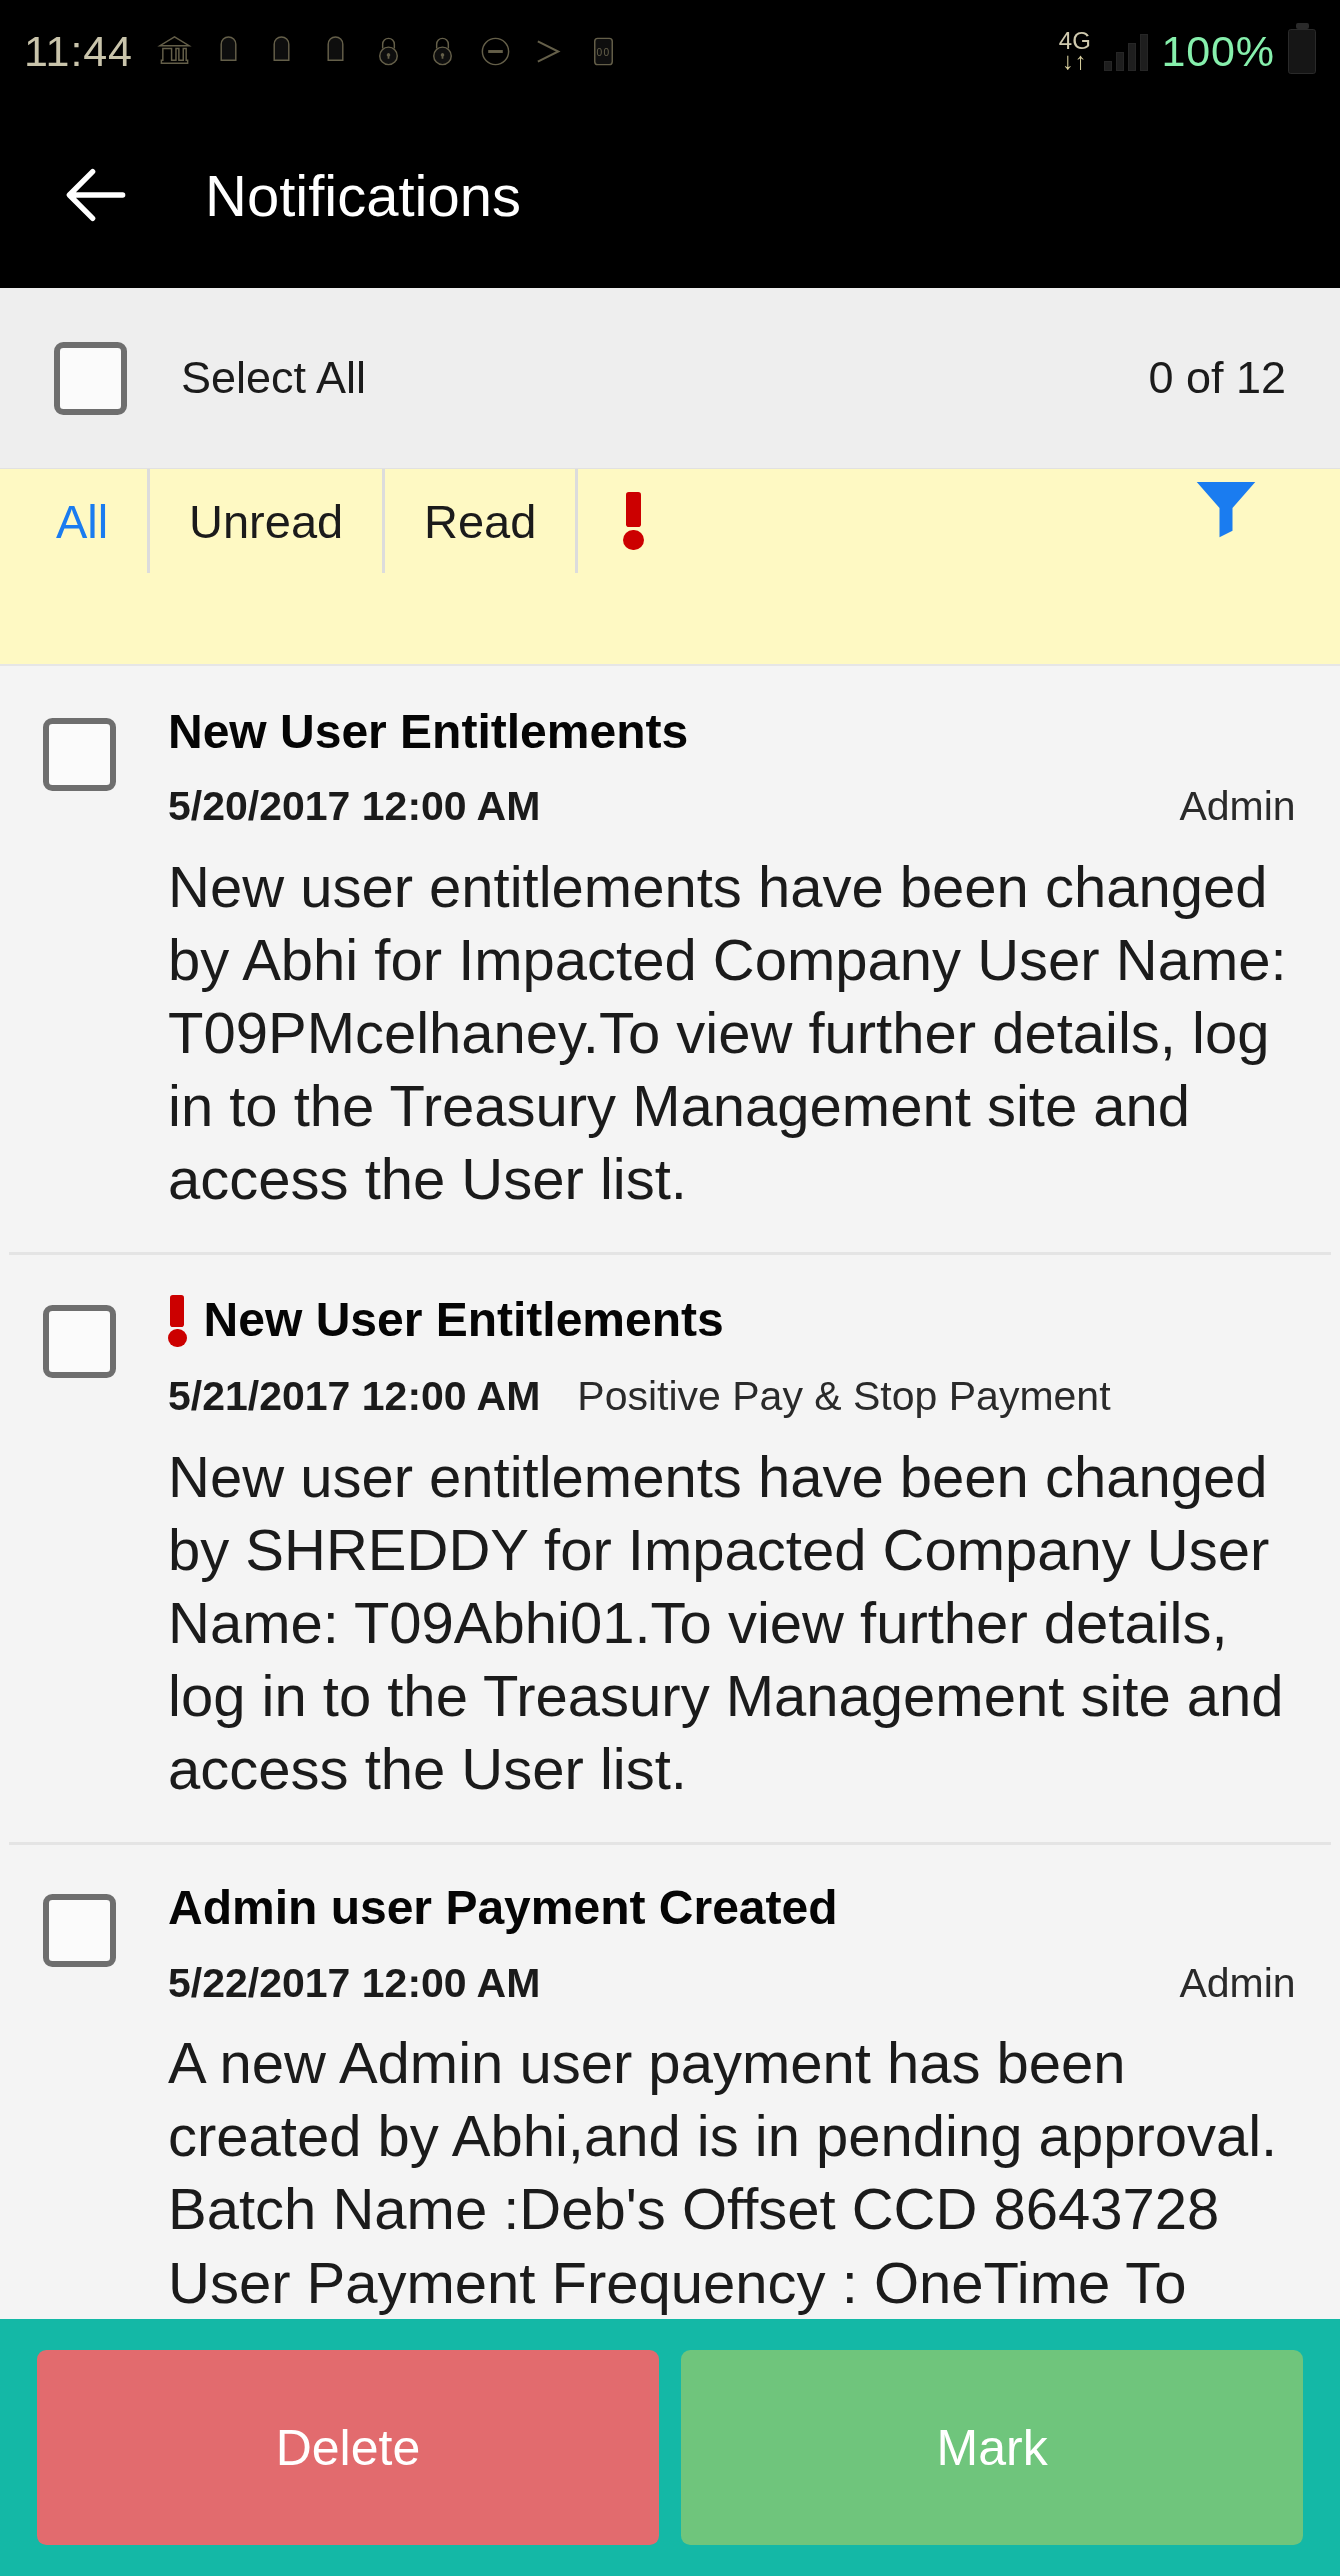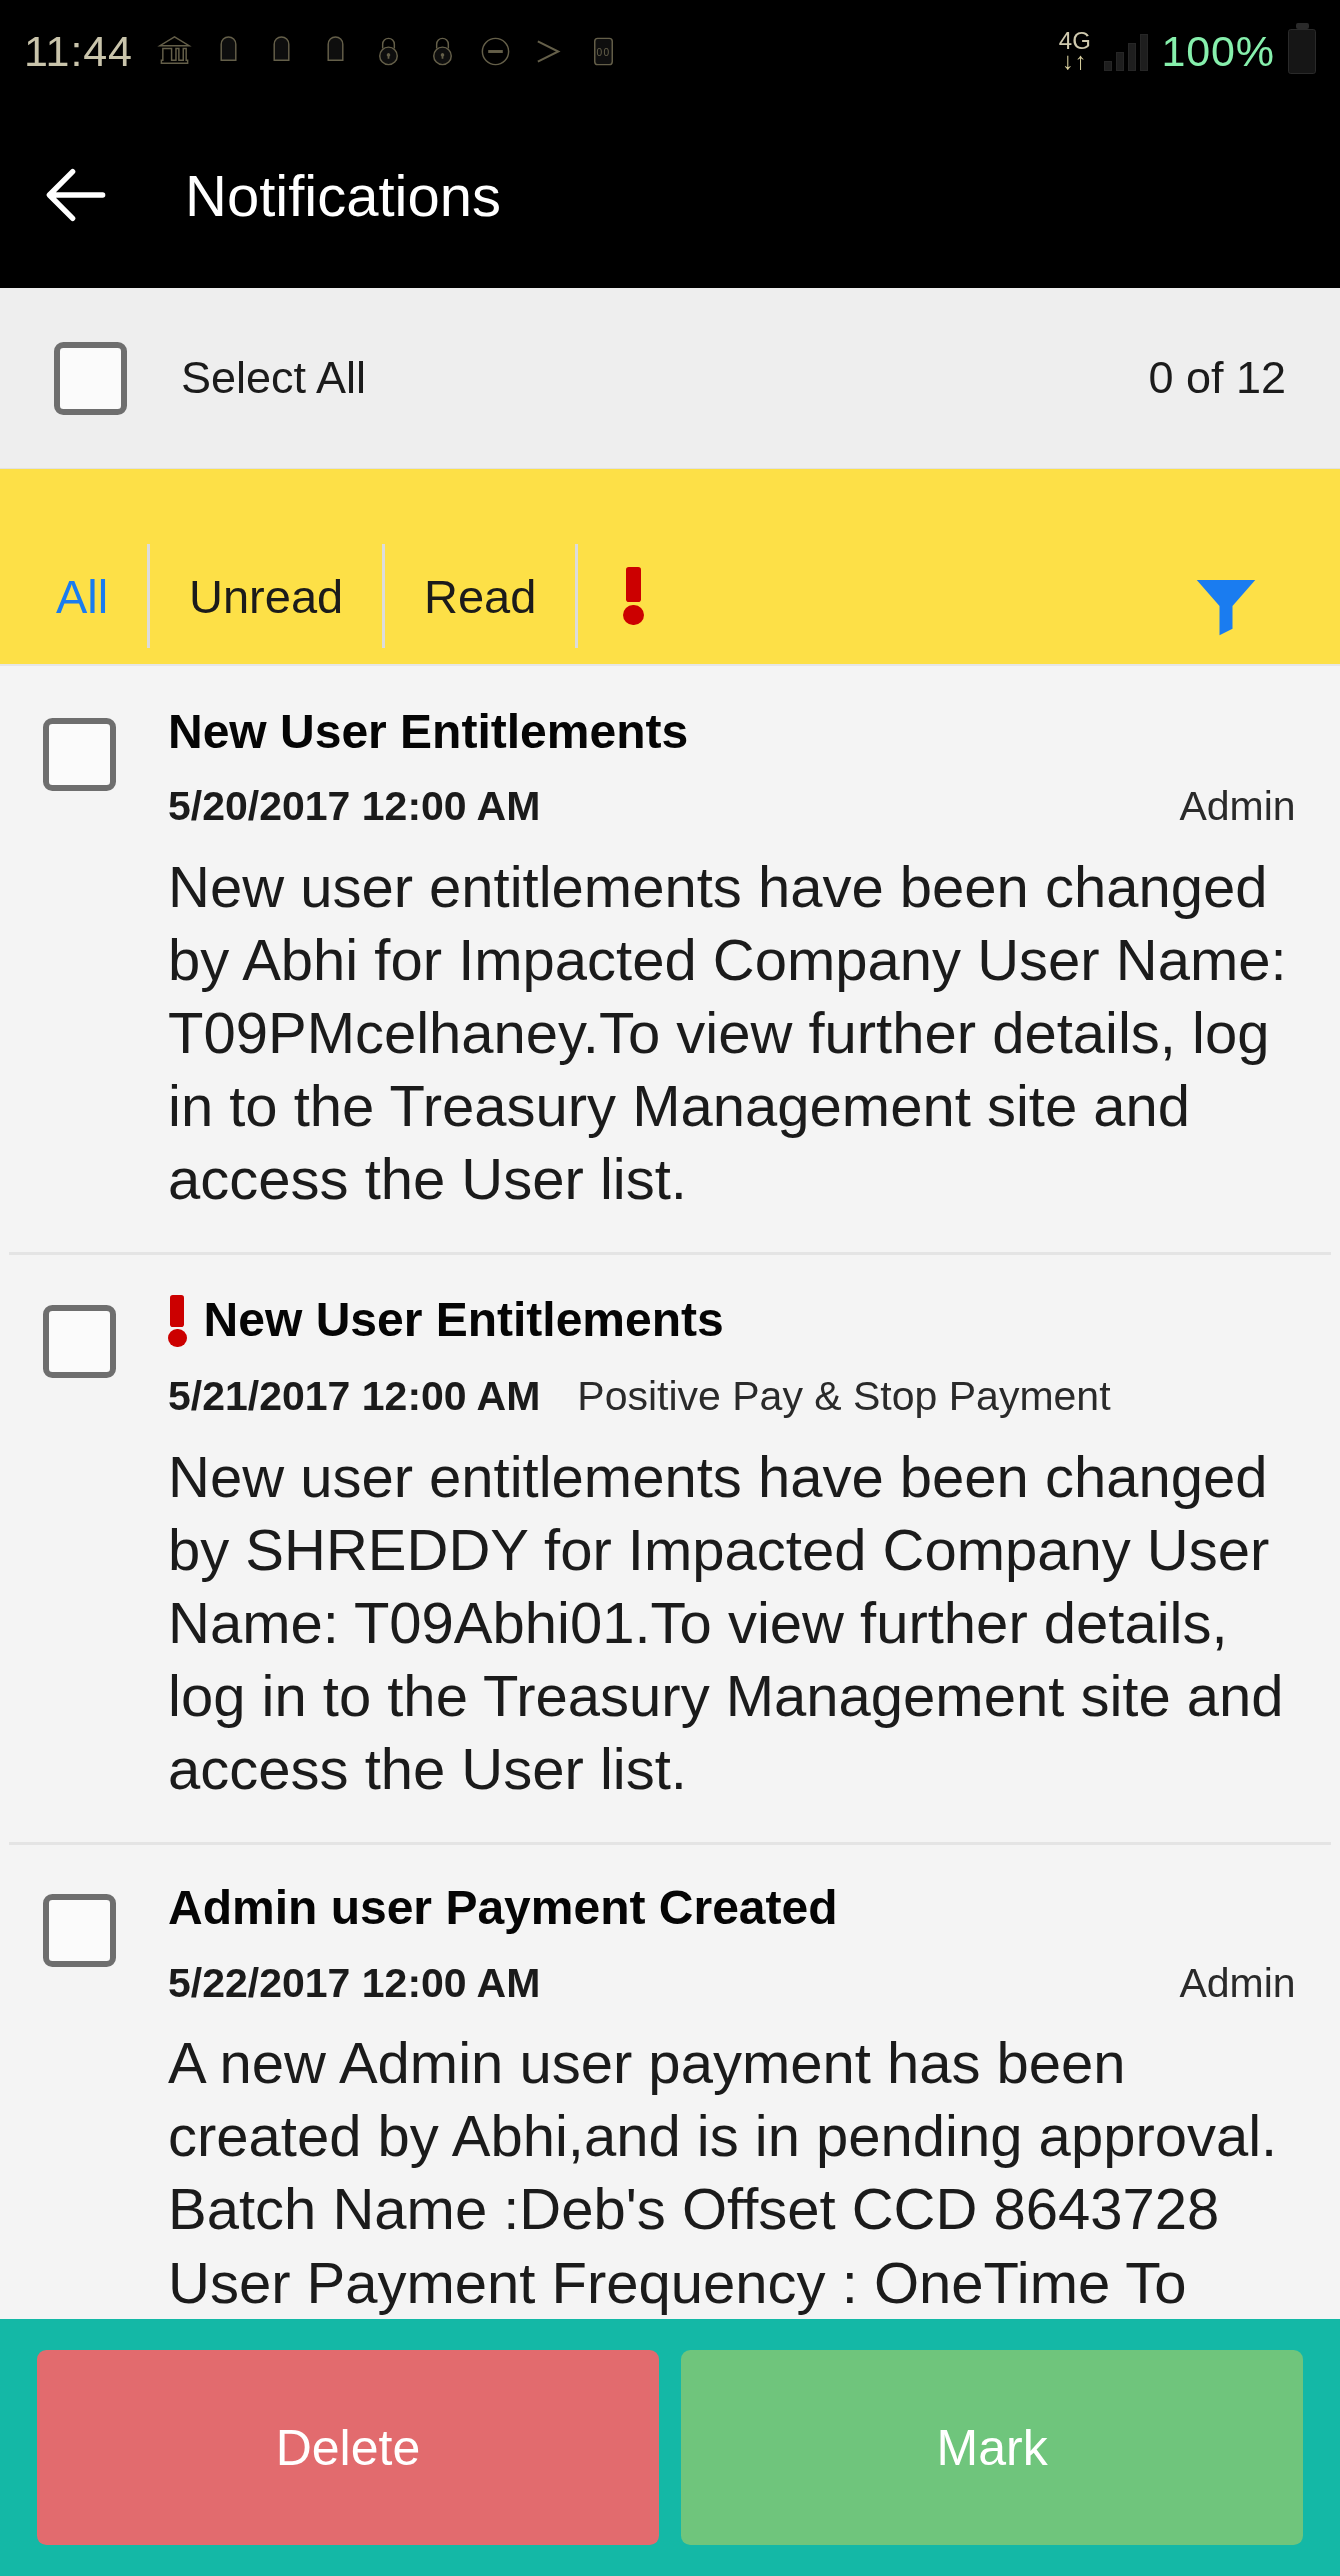--- a/index.html
+++ b/index.html
@@ -31,41 +31,41 @@
   .batt-pct { font-size:43px; color:#86efac; }
   .batt {
     width:28px; height:45px; border:1.9px solid #2a2a2a; background:#161616;
     border-radius:2.8px; position:relative;
   }
   .batt:before{ content:""; position:absolute; top:-6.5px; left:7.4px; width:13px; height:5.6px; background:#2a2a2a; border-radius:1.9px;}
 
   
   .appbar {
     height:186px; background:#000; display:flex; align-items:center;
-    padding:0 0 0 36px;
+    padding:0 0 0 56px;
   }
   .back-arrow { width:80px; height:80px; display:flex; align-items:center; justify-content:center; cursor:pointer; }
   .appbar-title { color:#fff; font-size:58px; font-weight:400; margin-left:69px; }
 
   
   .selectbar {
     height:181px; background:#eeeeee; display:flex; align-items:center;
     padding:0 54px; border-bottom:1.9px solid #e1e1e1;
   }
   .chk {
     width:73px; height:73px; border:6.5px solid #6e6e6e; border-radius:9.3px;
     background:#fbfbfb; flex:none; cursor:pointer;
   }
   .selectbar .label { font-size:45px; color:#1b1b1b; margin-left:54px; }
   .selectbar .count { margin-left:auto; font-size:45px; color:#1b1b1b; }
 
   
   .tabrow {
-    height:197px; background:#fde047; display:flex; align-items:flex-end;
-    padding:16px 43px; border-bottom:2.8px solid #e6e6e6;
+    height:197px; background:#fef9c3; display:flex; align-items:flex-start;
+    padding:0 43px; border-bottom:2.8px solid #e6e6e6;
   }
   .tab {
     font-size:47px; color:#1b1b1b; padding:0 39px; height:104px;
     display:flex; align-items:center; cursor:pointer; white-space:nowrap;
   }
   .tab.first { padding-left:13px; }
   .tab.active { color:#1a7cf0; }
   .tab-sep { width:2.8px; height:104px; background:#dcdcdc; flex:none; }
   .tab-alert { padding:0 45px; height:104px; display:flex; align-items:center; cursor:pointer; }
   .bang { position:relative; width:20.5px; height:58px; }

